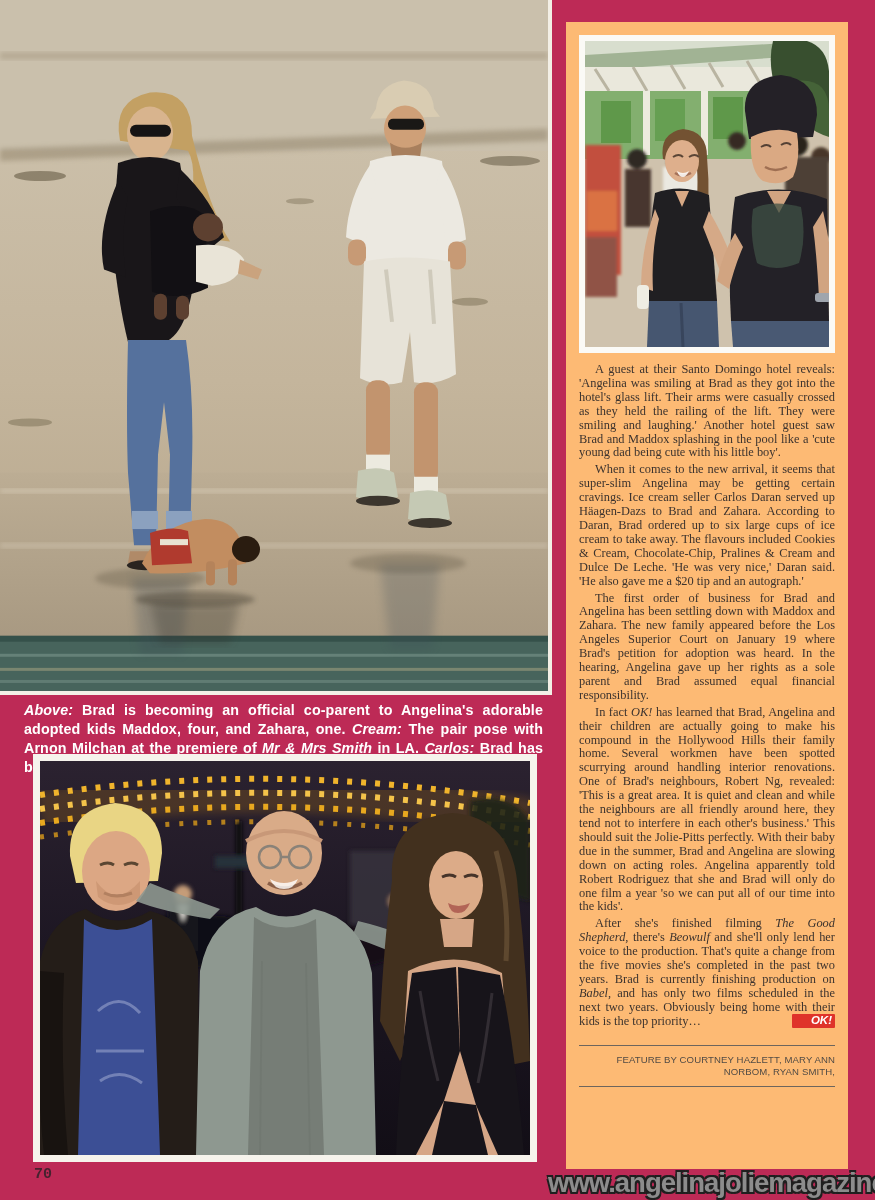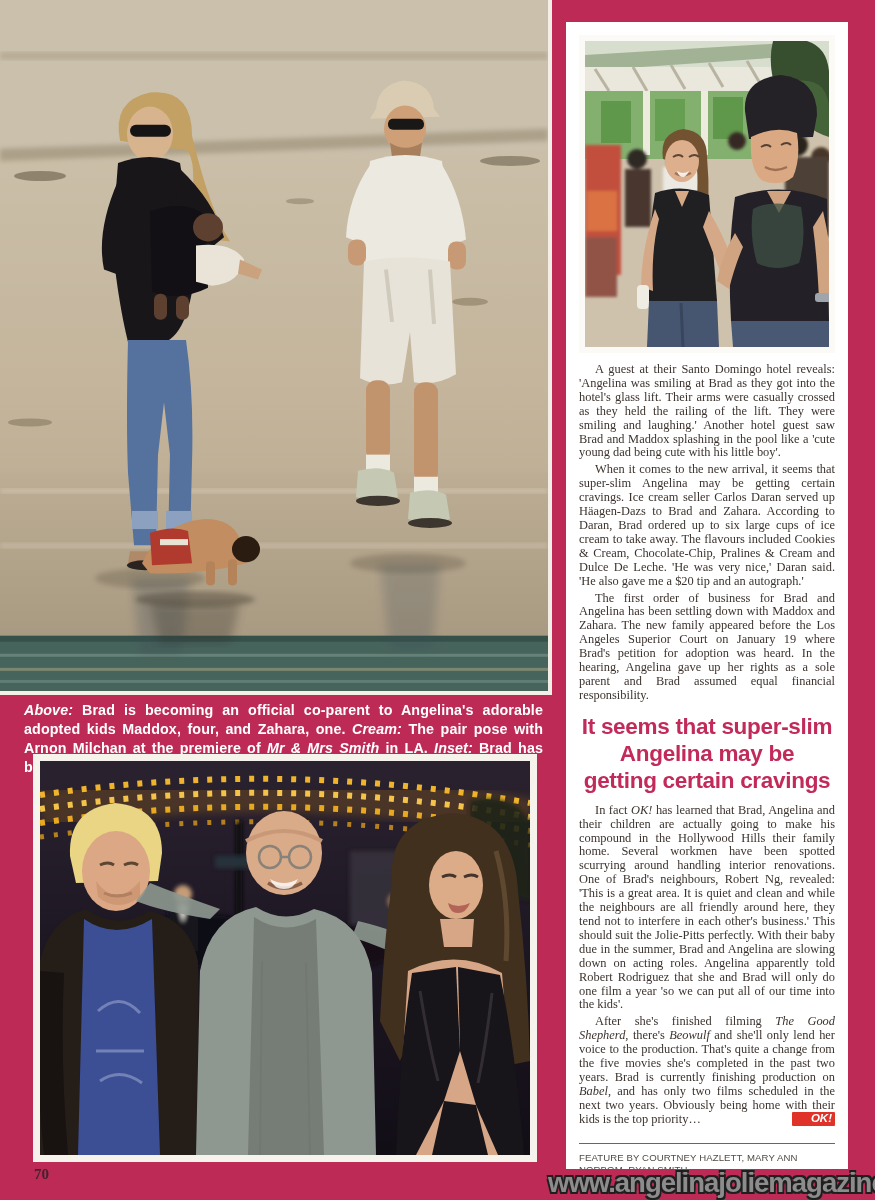--- a/index.html
+++ b/index.html
@@ -20,26 +20,26 @@
     color:#ffffff;font-weight:bold;font-size:14.3px;line-height:19px;
     text-align:justify;letter-spacing:.1px;
   }
   .caption i{font-style:italic;}
   .premiere-photo{
     position:absolute;left:33px;top:754px;width:504px;height:408px;
     background:#fff;border:7px solid #f6f3ec;box-sizing:border-box;overflow:hidden;
   }
   .page-number{
     position:absolute;left:34px;top:1166px;
-    font-family:Liberation Serif, serif;font-size:15px;font-weight:bold;color:#46222f;
+    font-family:Liberation Mono, monospace;font-size:15px;font-weight:bold;color:#46222f;
   }
   
   .panel{
     position:absolute;left:566px;top:22px;width:282px;height:1147px;
-    background:#ffffff;box-sizing:border-box;padding:13px 13px 0 13px;overflow:hidden;
+    background:#fdba74;box-sizing:border-box;padding:13px 13px 0 13px;overflow:hidden;
   }
   .inset-photo{
     width:256px;height:318px;margin:0 auto 10px auto;
     background:#fff;border:6px solid #fbfaf6;box-sizing:border-box;overflow:hidden;
   }
   .article{
     font-family:"Liberation Serif",serif;font-size:12.4px;line-height:13.9px;
     color:#3c332e;text-align:justify;
   }
   .article p{margin:0 0 3px 0;text-indent:16px;}
@@ -51,21 +51,21 @@
   }
   .ok-badge{
     position:absolute;right:0;bottom:1px;
     font-family:"Liberation Sans",sans-serif;font-weight:bold;font-style:italic;
     background:#df332a;color:#fff;font-size:11.5px;line-height:13px;
     padding:0 3px 1px 3px;border-radius:1px;
   }
   .credits{
     border-top:1.5px solid #6d655d;border-bottom:1.5px solid #6d655d;
     margin-top:10px;padding:8px 0 7px 0;
-    font-size:9.6px;line-height:12.6px;color:#514b45;text-align:left;
+    font-size:9.6px;line-height:12.6px;color:#514b45;text-align:right;
     font-family:"Liberation Sans",sans-serif;letter-spacing:.1px;
   }
   .url-watermark{
     position:absolute;left:548px;top:1167px;width:327px;
     font-family:"Liberation Sans",sans-serif;font-weight:bold;
     font-size:27.5px;letter-spacing:-1px;text-align:center;white-space:nowrap;
     color:#8c8c8c;
     text-shadow:-1.6px -1.6px 0 #1f1f1f,1.6px 1.6px 0 #1f1f1f,
                 -1.6px 1.6px 0 #1f1f1f,1.6px -1.6px 0 #1f1f1f;
   }
@@ -179,21 +179,21 @@
         <ellipse cx="246" cy="546" rx="14" ry="13" fill="#2a1c10"></ellipse>
         <path d="M150,530 Q172,522 188,528 L192,560 L152,562 Z" fill="#b03a2e"></path>
         <rect x="160" y="536" width="28" height="6" fill="#e8e2d2"></rect>
         <rect x="228" y="556" width="9" height="26" rx="4" fill="#b5835a"></rect>
         <rect x="206" y="558" width="9" height="24" rx="4" fill="#b5835a"></rect>
         <path d="M150,600 L240,600 L230,640 L160,640 Z" fill="#33302a" opacity=".3" filter="url(#blur5)"></path>
       </g>
     </svg>
   </div>
 
-  <div class="caption"><i>Above:</i> Brad is becoming an official co-parent to Angelina's adorable adopted kids Maddox, four, and Zahara, one.  <i>Cream:</i> The pair pose with Arnon Milchan at the premiere of <i>Mr &amp; Mrs Smith</i> in LA.  <i>Inset:</i> Brad has become involved with Angelina's charity work</div>
+  <div class="caption"><i>Above:</i> Brad is becoming an official co-parent to Angelina's adorable adopted kids Maddox, four, and Zahara, one.  <i>Cream:</i> The pair pose with Arnon Milchan at the premiere of <i>Mr &amp; Mrs Smith</i> in LA.  <i>Carlos:</i> Brad has become involved with Angelina's charity work</div>
 
   <div class="premiere-photo">
     <svg width="100%" height="100%" viewBox="0 0 490 394" preserveAspectRatio="none">
       <defs>
         <linearGradient id="night" x1="0" y1="0" x2="0" y2="1">
           <stop offset="0" stop-color="#2b2230"></stop>
             <stop offset=".5" stop-color="#1c1622"></stop>
             <stop offset="1" stop-color="#120e16"></stop>
         </linearGradient>
         <filter id="pblur">
@@ -347,21 +347,20 @@
         </g>
         <rect width="244" height="306" fill="#fff" opacity=".06"></rect>
       </svg>
     </div>
 
     <div class="article">
       <p>A guest at their Santo Domingo hotel reveals: 'Angelina was smiling at Brad as they got into the hotel's glass lift. Their arms were casually crossed as they held the railing of the lift. They were smiling and laughing.' Another hotel guest saw Brad and Maddox splashing in the pool like a 'cute young dad being cute with his little boy'.</p>
       <p>When it comes to the new arrival, it seems that super-slim Angelina may be getting certain cravings. Ice cream seller Carlos Daran served up Häagen-Dazs to Brad and Zahara. According to Daran, Brad ordered up to six large cups of ice cream to take away. The flavours included Cookies &amp; Cream, Chocolate-Chip, Pralines &amp; Cream and Dulce De Leche. 'He was very nice,' Daran said. 'He also gave me a $20 tip and an autograph.'</p>
       <p>The first order of business for Brad and Angelina has been settling down with Maddox and Zahara. The new family appeared before the Los Angeles Superior Court on January 19 where Brad's petition for adoption was heard. In the hearing, Angelina gave up her rights as a sole parent and Brad assumed equal financial responsibility.</p>
 
-      <div class="pull-quote">It seems that super-slim Angelina may be getting certain cravings</div>
 
       <p>In fact <i>OK!</i> has learned that Brad, Angelina and their children are actually going to make his compound in the Hollywood Hills their family home. Several workmen have been spotted scurrying around handling interior renovations. One of Brad's neighbours, Robert Ng, revealed: 'This is a great area. It is quiet and clean and while the neighbours are all friendly around here, they tend not to interfere in each other's business.' This should suit the Jolie-Pitts perfectly. With their baby due in the summer, Brad and Angelina are slowing down on acting roles. Angelina apparently told Robert Rodriguez that she and Brad will only do one film a year 'so we can put all of our time into the kids'.</p>
       <p class="last">
         <span>After she's finished filming <i>The Good Shepherd</i>, there's <i>Beowulf</i> and she'll only lend her voice to the production. That's quite a change from the five movies she's completed in the past two years. Brad is currently finishing production on <i>Babel</i>, and has only two films scheduled in the next two years. Obviously being home with their kids is the top priority…</span>
         <span class="ok-badge">OK!</span>
       </p>
     </div>
 
     <div class="credits">
       <div>FEATURE BY COURTNEY HAZLETT, MARY ANN NORBOM, RYAN SMITH,</div>

